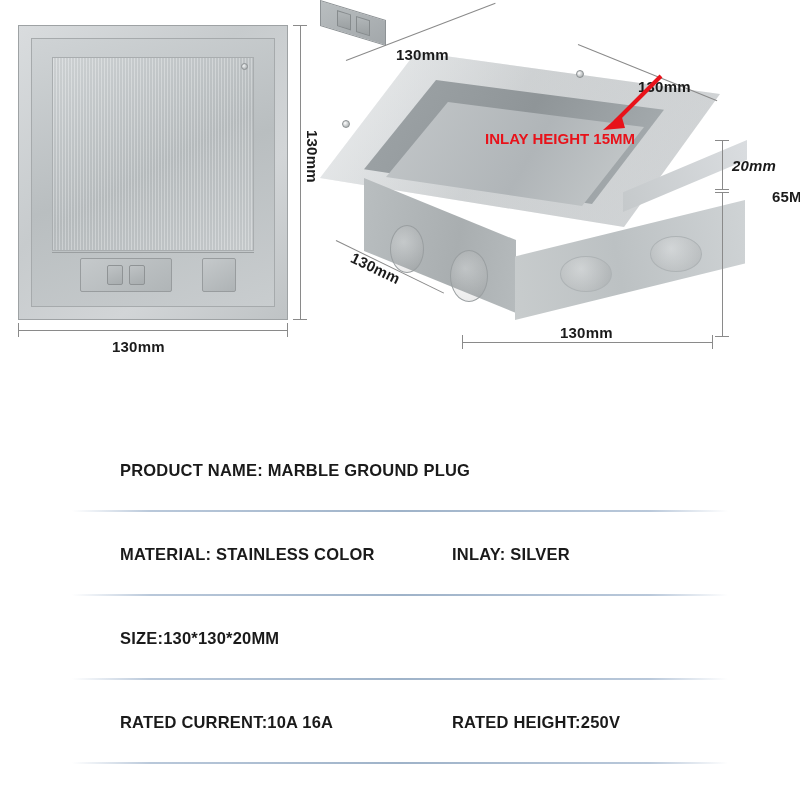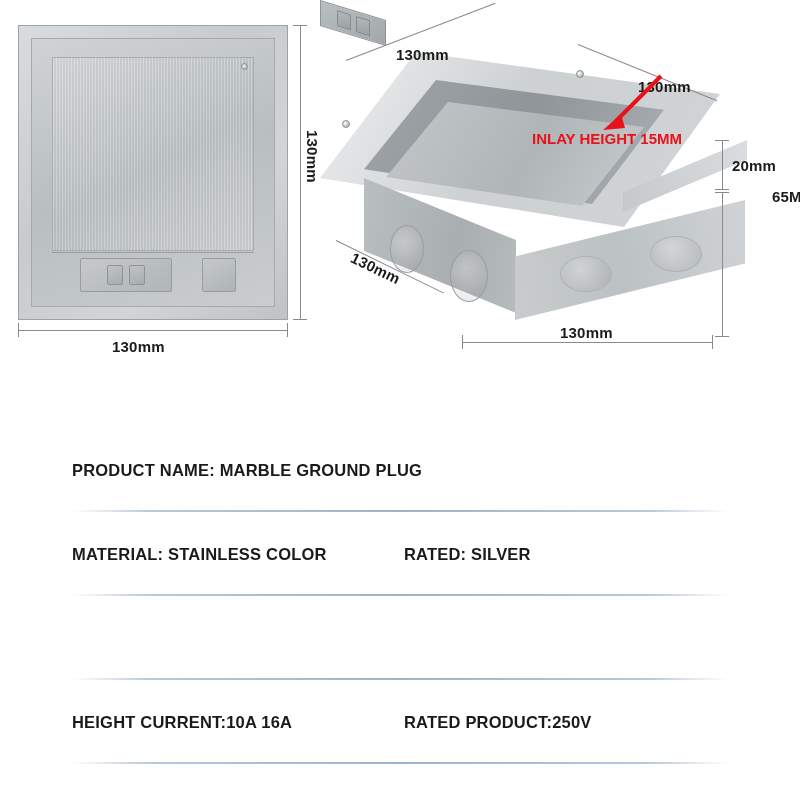--- a/index.html
+++ b/index.html
@@ -181,21 +181,20 @@
     background: linear-gradient(250deg,#dadde0,#c4c8ca);
     clip-path: polygon(0% 58%, 100% 0%, 100% 22%, 0% 80%);
   }
 
   
   #inlay-text {
     position: absolute;
     left: 485px; top: 130px;
     font-size: 15px; font-weight: 700; color: #e8121a;
     white-space: nowrap;
-    margin-left: 47px;
   }
   #inlay-arrow {
     position: absolute;
     left: 595px; top: 72px;
     width: 70px; height: 62px;
   }
 
   
   #spec-table {
     position: absolute;
@@ -208,20 +207,21 @@
     display: flex;
     align-items: center;
     padding: 0 0 0 72px;
   }
   .spec-row .cell {
     font-size: 16.5px;
     font-weight: 700;
     color: #1a1a1a;
     letter-spacing: 0.2px;
     white-space: nowrap;
+    margin-left: 48px;
   }
   .spec-row .cell.c2 { position: absolute; left: 404px; }
   .spec-sep {
     position: relative;
     height: 4px;
     margin: 0 72px;
   }
   .spec-sep::before {
     content: "";
     position: absolute; left: 0; right: 0; top: 0; height: 2px;
@@ -287,21 +287,21 @@
   <div class="dim-label" style="left:352px; top:248px; transform:rotate(26deg); transform-origin:left center;">130mm</div>
 
   <div class="dim-line h" style="left:462px; top:342px; width:250px;"></div>
   <div class="tick v" style="left:462px; top:335px; width:1px; height:14px;"></div>
   <div class="tick v" style="left:712px; top:335px; width:1px; height:14px;"></div>
   <div class="dim-label" style="left:560px; top:324px;">130mm</div>
 
   <div class="dim-line v" style="left:722px; top:140px; height:50px;"></div>
   <div class="tick h" style="left:715px; top:140px; width:14px; height:1px;"></div>
   <div class="tick h" style="left:715px; top:189px; width:14px; height:1px;"></div>
-  <div class="dim-label" style="left:732px; top:157px;">20mm</div>
+  <div class="dim-label" style="left:732px; top:157px;font-style:italic;">20mm</div>
 
   <div class="dim-line v" style="left:722px; top:192px; height:145px;"></div>
   <div class="tick h" style="left:715px; top:192px; width:14px; height:1px;"></div>
   <div class="tick h" style="left:715px; top:336px; width:14px; height:1px;"></div>
   <div class="dim-label" style="left:732px; top:188px;margin-left:40px;">65MM</div>
 
   <svg id="inlay-arrow" viewBox="0 0 70 62">
     <path d="M66 4 L20 50" stroke="#e8121a" stroke-width="4" fill="none"></path>
     <path d="M8 58 L26 42 L30 56 Z" fill="#e8121a"></path>
   </svg>
@@ -310,27 +310,28 @@
 
 <div id="spec-table">
 
   <div class="spec-row">
     <span class="cell c1">PRODUCT NAME: MARBLE GROUND PLUG</span>
   </div>
   <div class="spec-sep"></div>
 
   <div class="spec-row">
     <span class="cell c1">MATERIAL: STAINLESS COLOR</span>
-    <span class="cell c2">RATED: SILVER</span>
+    <span class="cell c2">INLAY: SILVER</span>
   </div>
   <div class="spec-sep"></div>
 
   <div class="spec-row">
+    <span class="cell c1">SIZE:130*130*20MM</span>
   </div>
   <div class="spec-sep"></div>
 
   <div class="spec-row">
-    <span class="cell c1">HEIGHT CURRENT:10A 16A</span>
-    <span class="cell c2">RATED PRODUCT:250V</span>
+    <span class="cell c1">RATED CURRENT:10A 16A</span>
+    <span class="cell c2">RATED HEIGHT:250V</span>
   </div>
   <div class="spec-sep"></div>
 
 </div>
 
 </body></html>

